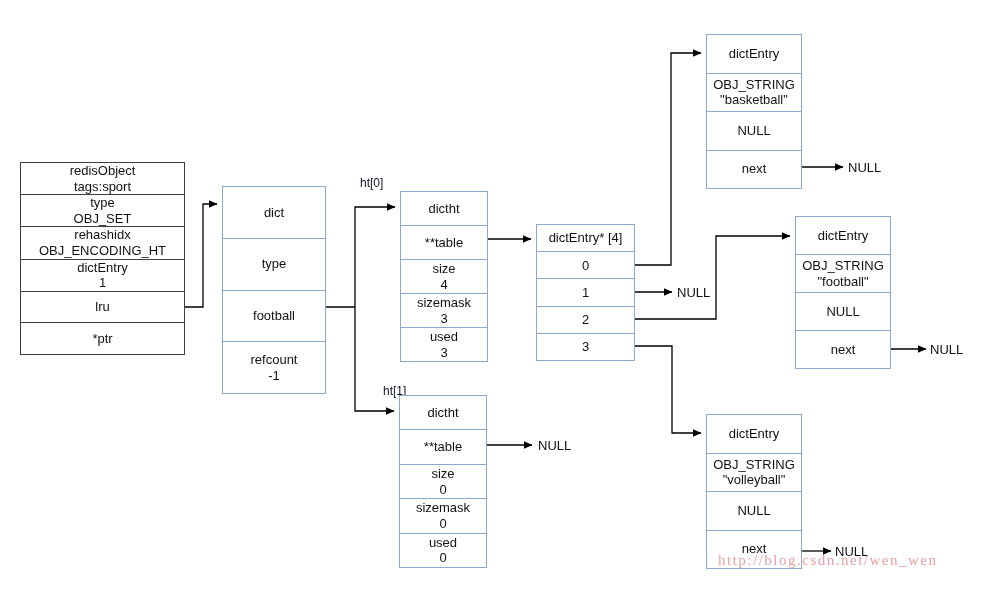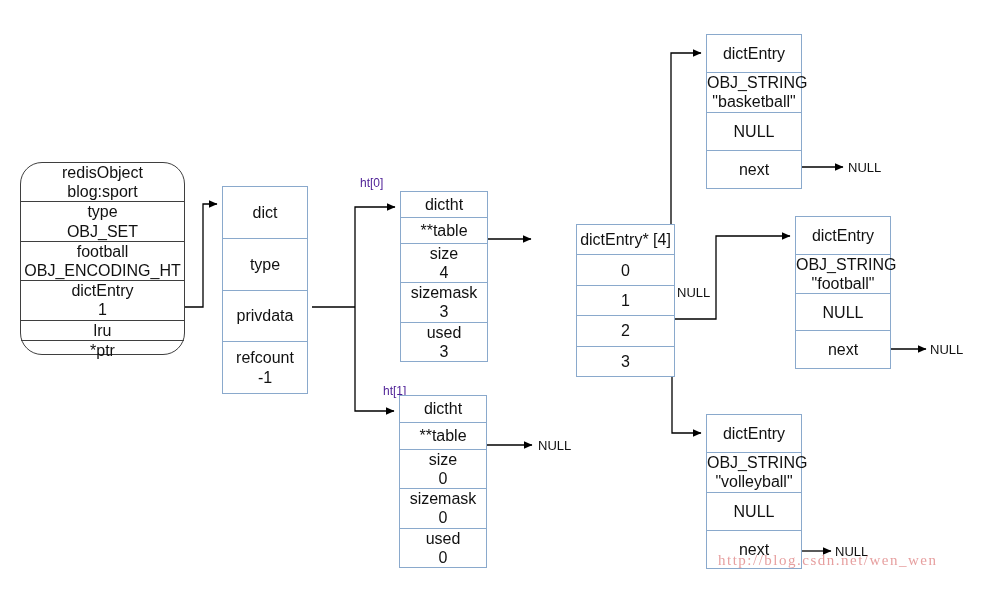--- a/index.html
+++ b/index.html
@@ -7,26 +7,26 @@
     position:relative;width:984px;height:591px;background:#ffffff;overflow:hidden;
     font-family:"Liberation Sans",sans-serif;color:#111;
   }
   .box{
     position:absolute;display:flex;flex-direction:column;background:#ffffff;
     border:1px solid #8aa9cc;box-sizing:border-box;
   }
   .box.dark{border-color:#3f3f3f;}
   .box .row{
     flex:1;display:flex;flex-direction:column;justify-content:center;
-    border-top:1px solid #8aa9cc;font-size:16px;line-height:1.2;text-align:center;
+    border-top:1px solid #8aa9cc;font-size:13px;line-height:1.2;text-align:center;
   }
   .box.dark .row{border-top-color:#3f3f3f;}
   .box .row:first-child{border-top:none;}
   .float-label{
-    position:absolute;font-size:12px;white-space:nowrap;color:#4c1d95;
+    position:absolute;font-size:12px;white-space:nowrap;color:#0f172a;
   }
   .null-label{
     position:absolute;font-size:13px;font-weight:500;white-space:nowrap;color:#111;
   }
   svg.connectors{position:absolute;left:0;top:0;pointer-events:none;}
   .wm1{
     position:absolute;left:718px;top:552px;font-family:Liberation Serif, serif;
     font-size:15px;letter-spacing:1.5px;color:rgba(226,142,142,0.85);white-space:nowrap;
   }
   .wm2{
@@ -55,54 +55,54 @@
       <path d="M635,292 L672,292" marker-end="url(#arw)"></path>
       <path d="M635,319 L716,319 L716,236 L790,236" marker-end="url(#arw)"></path>
       <path d="M635,346 L672,346 L672,433 L701,433" marker-end="url(#arw)"></path>
       <path d="M487,445 L532,445" marker-end="url(#arw)"></path>
       <path d="M802,167 L843,167" marker-end="url(#arw)"></path>
       <path d="M891,349 L926,349" marker-end="url(#arw)"></path>
       <path d="M802,551 L831,551" marker-end="url(#arw)"></path>
     </g>
   </svg>
 
-  <div class="box dark" style="left:20px;top:162px;width:165px;height:193px;border-radius:22px;">
+  <div class="box dark" style="left:20px;top:162px;width:165px;height:193px;">
     <div class="row">
       <span>redisObject</span>
-      <span>blog:sport</span>
+      <span>tags:sport</span>
     </div>
     <div class="row">
       <span>type</span>
       <span>OBJ_SET</span>
     </div>
     <div class="row">
+      <span>rehashidx</span>
+      <span>OBJ_ENCODING_HT</span>
+    </div>
+    <div class="row">
+      <span>dictEntry</span>
+      <span>1</span>
+    </div>
+    <div class="row">
+      <span>lru</span>
+    </div>
+    <div class="row">
+      <span>*ptr</span>
+    </div>
+  </div>
+
+  <div class="box" style="left:222px;top:186px;width:104px;height:208px;">
+    <div class="row">
+      <span>dict</span>
+    </div>
+    <div class="row">
+      <span>type</span>
+    </div>
+    <div class="row">
       <span>football</span>
-      <span>OBJ_ENCODING_HT</span>
-    </div>
-    <div class="row">
-      <span>dictEntry</span>
-      <span>1</span>
-    </div>
-    <div class="row">
-      <span>lru</span>
-    </div>
-    <div class="row">
-      <span>*ptr</span>
-    </div>
-  </div>
-
-  <div class="box" style="left:222px;top:186px;width:86px;height:208px;">
-    <div class="row">
-      <span>dict</span>
-    </div>
-    <div class="row">
-      <span>type</span>
-    </div>
-    <div class="row">
-      <span>privdata</span>
     </div>
     <div class="row">
       <span>refcount</span>
       <span>-1</span>
     </div>
   </div>
 
   <div class="float-label" style="left:360px;top:176px;">ht[0]</div>
   <div class="box" style="left:400px;top:191px;width:88px;height:171px;">
     <div class="row">
@@ -140,21 +140,21 @@
     <div class="row">
       <span>sizemask</span>
       <span>0</span>
     </div>
     <div class="row">
       <span>used</span>
       <span>0</span>
     </div>
   </div>
 
-  <div class="box" style="left:536px;top:224px;width:99px;height:153px;margin-left:40px;">
+  <div class="box" style="left:536px;top:224px;width:99px;height:137px;">
     <div class="row">
       <span>dictEntry* [4]</span>
     </div>
     <div class="row">
       <span>0</span>
     </div>
     <div class="row">
       <span>1</span>
     </div>
     <div class="row">

